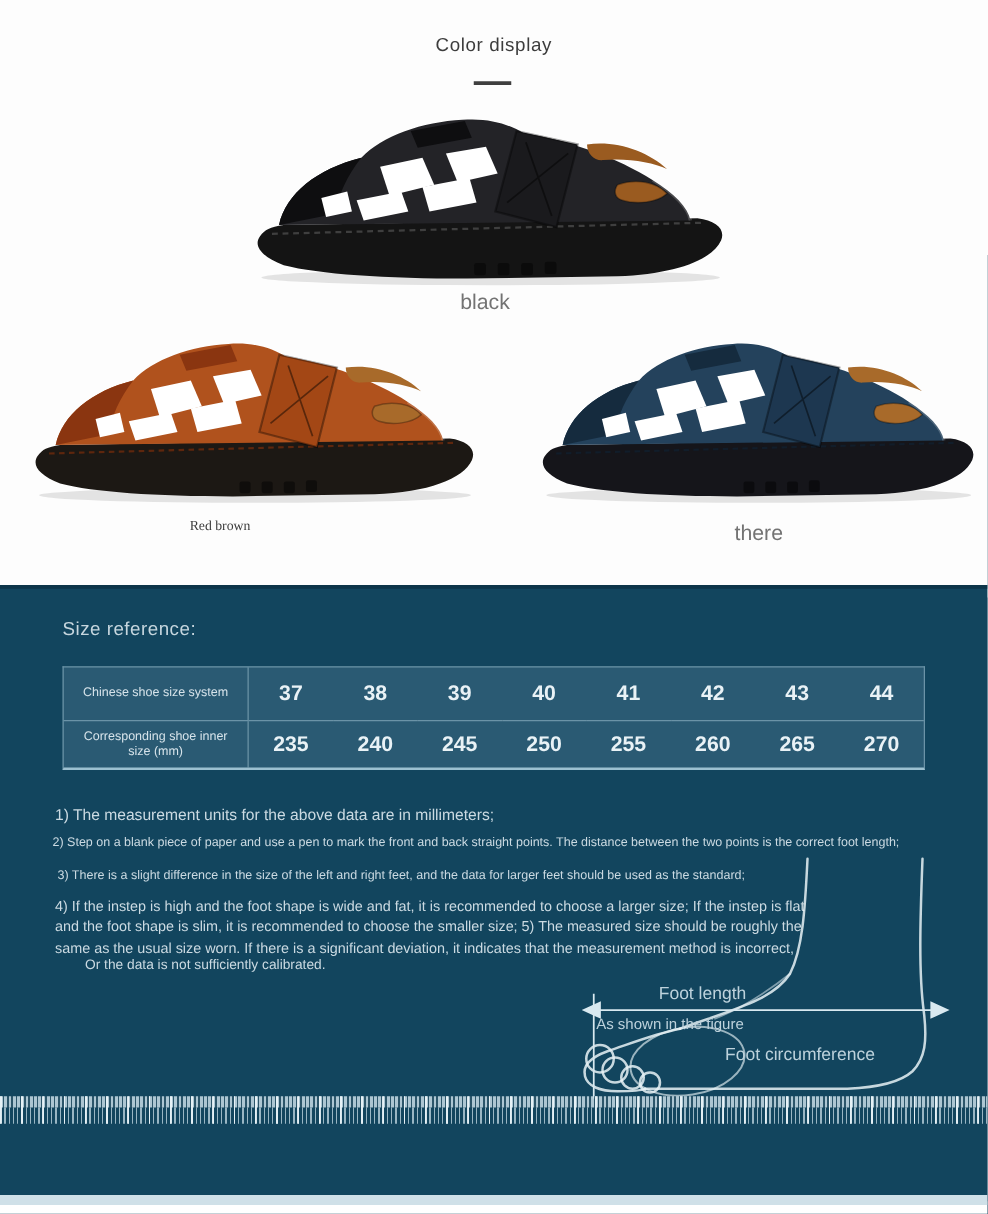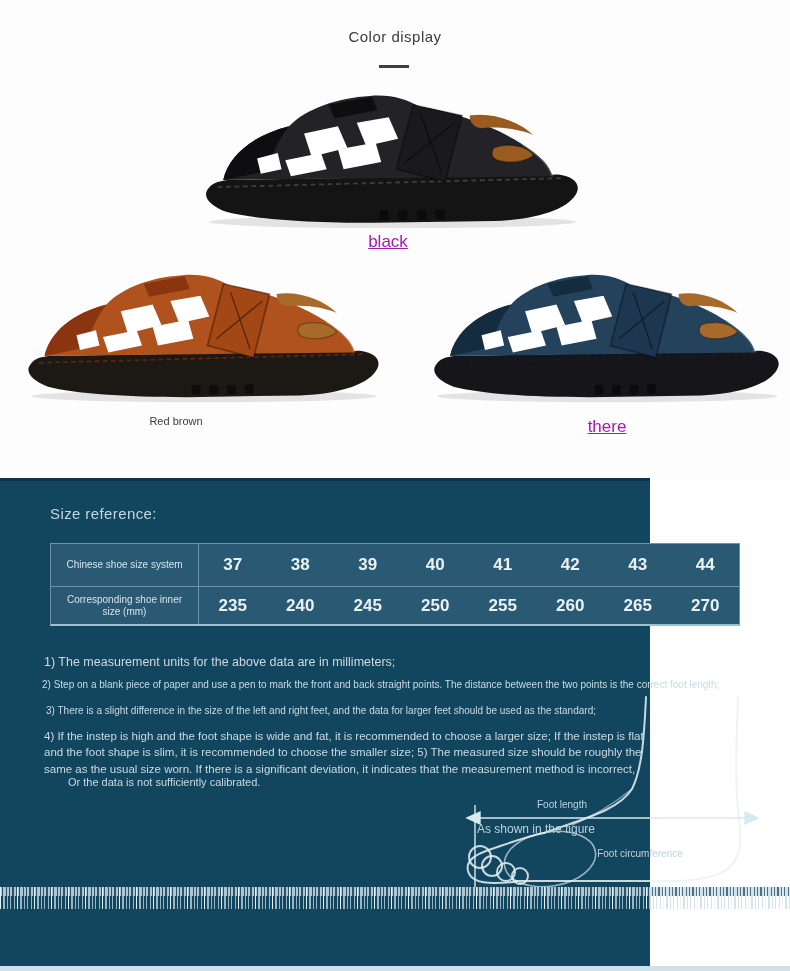--- a/index.html
+++ b/index.html
@@ -5,56 +5,56 @@
   html,body{margin:0;padding:0;}
   body{
     width:790px;height:971px;position:relative;overflow:hidden;
     font-family:"Liberation Sans", sans-serif;background:#fff;
   }
   .abs{position:absolute;}
   
   .section-top{position:absolute;left:0;top:0;width:790px;height:478px;background:#fdfdfd;padding-left:32px;}
   .color-title{left:0;top:28px;width:790px;text-align:center;font-size:15px;color:#3c3c3c;letter-spacing:.5px;}
   .title-dash{left:379px;top:65px;width:30px;height:3px;background:#3f3f3f;}
-  .shoe-label-lg{font-size:17px;color:#a21caf;text-align:center;transform:translateX(-50%);white-space:nowrap;text-decoration:underline;}
-  .shoe-label-sm{font-size:11px;color:#3c3c3c;text-align:center;transform:translateX(-50%);white-space:nowrap;}
+  .shoe-label-lg{font-size:17px;color:#737373;text-align:center;transform:translateX(-50%);white-space:nowrap;}
+  .shoe-label-sm{font-size:11px;color:#3c3c3c;text-align:center;transform:translateX(-50%);white-space:nowrap;font-family:Liberation Serif, serif;}
   
   .shoe .upper{fill:var(--upper);}
   .shoe .shade{fill:var(--shade);}
   .shoe .strap{fill:var(--strap);stroke:rgba(0,0,0,.35);stroke-width:2;}
   .shoe .sole{fill:var(--sole);}
   .shoe .insole{fill:var(--insole);}
   .shoe .hole{fill:#ffffff;}
   .shoe .stitch{stroke:var(--stitch);stroke-width:2;fill:none;stroke-dasharray:5 4;opacity:.8;}
   .shoe .xstitch{stroke:rgba(0,0,0,.45);stroke-width:1.6;fill:none;}
   .shoe .rim{stroke:rgba(0,0,0,.3);stroke-width:1.4;fill:none;}
   .shoe .gloss{stroke:rgba(255,255,255,.18);stroke-width:3;fill:none;}
   .shoe .shadow{fill:rgba(0,0,0,.10);}
   .shoe .tread{fill:rgba(0,0,0,.45);}
   
-  .section-bottom{position:absolute;left:0;top:478px;width:650px;height:493px;background:var(--dark-bg,#12455e);border-top:3px solid #0d3549;box-sizing:border-box;}
+  .section-bottom{position:absolute;left:0;top:468px;width:790px;height:493px;background:var(--dark-bg,#12455e);border-top:3px solid #0d3549;box-sizing:border-box;}
   .size-heading{left:50px;top:24px;font-size:15px;color:#c6d6de;letter-spacing:.4px;}
   .size-table{
     left:50px;top:62px;width:690px;
     display:grid;grid-template-columns:148px repeat(8,1fr);grid-template-rows:43px 37px;
     background:#2a5a73;border:1px solid rgba(160,195,210,.55);border-bottom:2px solid #9cc0d0;
     box-sizing:border-box;
   }
   .size-table .cell{display:flex;align-items:center;justify-content:center;color:#e9f2f6;box-sizing:border-box;}
   .size-table .hdr{border-right:1px solid rgba(160,195,210,.55);font-size:10px;color:#d6e3ea;text-align:center;line-height:1.2;padding:0 6px;}
   .size-table .r1{border-bottom:1px solid rgba(160,195,210,.55);}
   .size-table .val{font-size:17px;font-weight:bold;}
   .note{color:#cbdae2;}
   .note-1{left:44px;top:174px;font-size:12.5px;}
   .note-2{left:42px;top:198px;width:716px;font-size:10px;line-height:1.2;}
   .note-3{left:46px;top:224px;width:600px;font-size:10px;line-height:1.2;}
   .note-4{left:44px;top:247px;width:606px;font-size:11.5px;line-height:1.42;}
   .note-extra{left:68px;top:295px;font-size:11px;}
   .foot-diagram{left:420px;top:212px;width:370px;height:196px;}
-  .diagram-label{position:absolute;color:#bdd2dc;font-size:10px;white-space:nowrap;transform:translate(-50%,-50%);}
+  .diagram-label{position:absolute;color:#bdd2dc;font-size:14px;white-space:nowrap;transform:translate(-50%,-50%);}
   .lbl-foot-length{left:142px;top:111px;}
   .lbl-as-shown{left:68px;top:136px;font-size:12px;margin-left:48px;}
   .lbl-foot-circ{left:220px;top:160px;}
   
   .ruler{left:0;top:406px;width:790px;height:22px;}
   .ruler .band{position:absolute;left:0;top:0;width:100%;height:9px;
     background:repeating-linear-gradient(90deg, rgba(200,221,231,.85) 0 2.2px, rgba(48,88,108,.85) 2.2px 3.4px);}
   .ruler .ticks{position:absolute;left:0;top:9px;width:100%;height:13px;
     background:repeating-linear-gradient(90deg, rgba(198,219,229,.75) 0 1.1px, transparent 1.1px 3.4px);}
   .ruler .major{position:absolute;inset:0;

